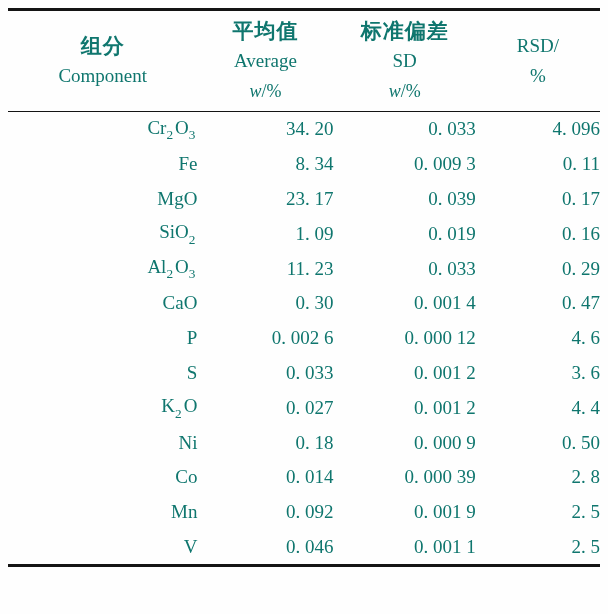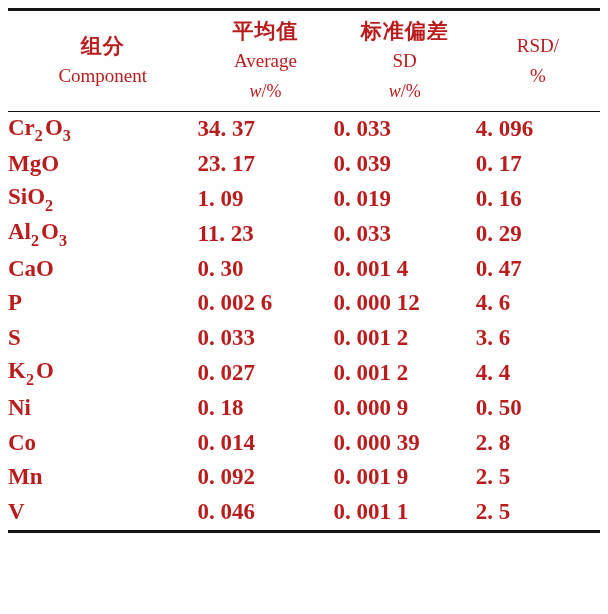--- a/index.html
+++ b/index.html
@@ -6,21 +6,21 @@
     margin: 0;
     padding: 0;
     background: #ffffff;
   }
   .sheet {
     position: relative;
     width: 608px;
     height: 614px;
     background: #fefefe;
     font-family: "Liberation Serif", "DejaVu Serif", serif;
-    color: #b91c1c;
+    color: #0f766e;
     overflow: hidden;
   }
   .tablewrap {
     position: absolute;
     left: 8px;
     right: 8px;
     top: 8px;
   }
   table.datatable {
     width: 100%;
@@ -59,27 +59,26 @@
   .hdr-en {
     font-size: 19px;
   }
   .hdr-unit {
     font-size: 18px;
   }
   .hdr-unit .sym {
     font-style: italic;
   }
   td {
-    text-align: left;
+    text-align: right;
     vertical-align: middle;
-    font-size: 23px;
+    font-size: 19px;
     height: 34.8px;
     padding: 0;
     white-space: nowrap;
-    font-weight: bold;
   }
   td sub, td .sp {
     font-size: 70%;
   }
   td sub {
     margin-right: 2px;
     position: relative;
     top: 1px;
   }
 </style>
@@ -121,23 +120,29 @@
             <div class="hdr-stack">
               <span class="hdr-en">RSD/</span>
               <span class="hdr-en">%</span>
             </div>
           </th>
         </tr>
       </thead>
       <tbody>
           <tr>
             <td><span>Cr</span><sub>2</sub><span>O</span><sub>3</sub></td>
-            <td>34. 37</td>
+            <td>34. 20</td>
             <td>0. 033</td>
             <td>4. 096</td>
+          </tr>
+          <tr>
+            <td><span>Fe</span></td>
+            <td>8. 34</td>
+            <td>0. 009 3</td>
+            <td>0. 11</td>
           </tr>
           <tr>
             <td><span>MgO</span></td>
             <td>23. 17</td>
             <td>0. 039</td>
             <td>0. 17</td>
           </tr>
           <tr>
             <td><span>SiO</span><sub>2</sub></td>
             <td>1. 09</td>

